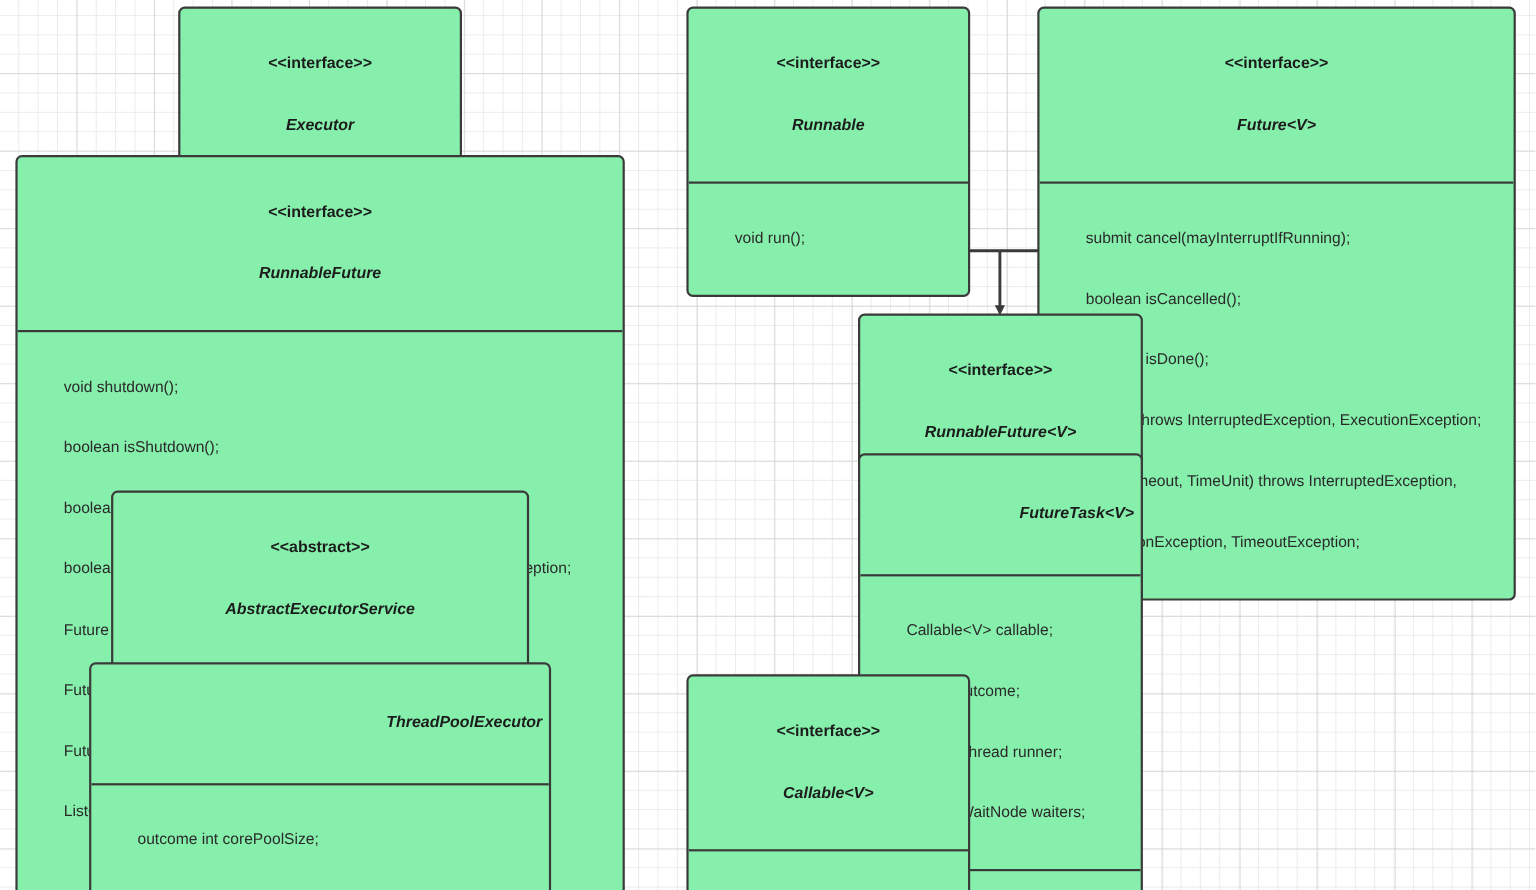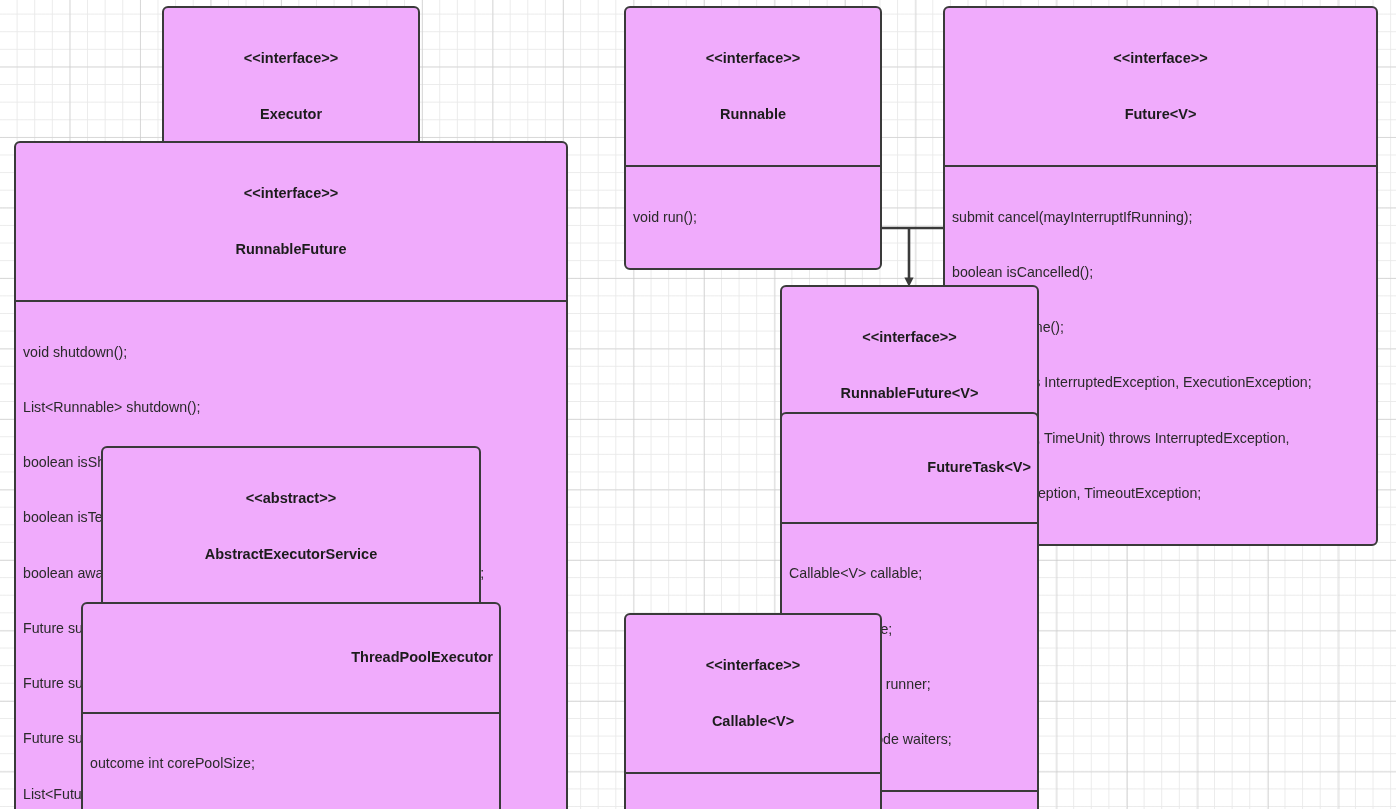--- a/index.html
+++ b/index.html
@@ -40,21 +40,21 @@
     left: 0; top: 0;
     width: 1396px; height: 809px;
     z-index: 1;
     pointer-events: none;
   }
 
   .uml-box {
     position: absolute;
     z-index: 2;
     box-sizing: border-box;
-    background: #f0abfc;
+    background: #86efac;
     border: 2px solid #3a3a3a;
     border-radius: 6px;
     overflow: hidden;
   }
 
   .uml-header {
     box-sizing: border-box;
     text-align: center;
     color: #1c1c1c;
     font-weight: bold;
@@ -65,34 +65,36 @@
     white-space: pre;
   }
   .uml-header .stereotype {
     display: block;
     font-weight: bold;
     letter-spacing: 0px;
   }
   .uml-header .cls-name {
     display: block;
     font-weight: bold;
+    font-style: italic;
   }
   .uml-header.single {
     padding-top: 7px;
     padding-bottom: 8px;
     text-align: right;
   }
 
   .uml-section {
     box-sizing: border-box;
     padding: 4px 7px 5px 7px;
     font-size: 14.2px;
     line-height: 18.4px;
     color: #2a2a2a;
     white-space: pre;
+    margin-left: 35px;
   }
   .uml-section + .uml-section {
     border-top: 2px solid #3a3a3a;
   }
   .uml-section .member {
     display: block;
     white-space: pre;
   }
 </style>
 </head>
@@ -132,21 +134,20 @@
   </div>
 </div>
 
 <div class="uml-box" style="left:14px; top:141px; width:554px;">
   <div class="uml-header">
     <span class="stereotype">&lt;&lt;interface&gt;&gt;</span>
     <span class="cls-name">RunnableFuture</span>
   </div>
   <div class="uml-section">
     <span class="member">void shutdown();</span>
-    <span class="member">List&lt;Runnable&gt; shutdown();</span>
     <span class="member">boolean isShutdown();</span>
     <span class="member">boolean isTerminated();</span>
     <span class="member">boolean awaitTermination(timeout, timeUnit) throws InterruptedException;</span>
     <span class="member">Future submit(Callable);</span>
     <span class="member">Future submit(Runnable, T);</span>
     <span class="member">Future submit(Runnable);</span>
     <span class="member">List&lt;Future&gt; invokeAll(Callable) throws InterruptedException;</span>
     
     
   </div>

